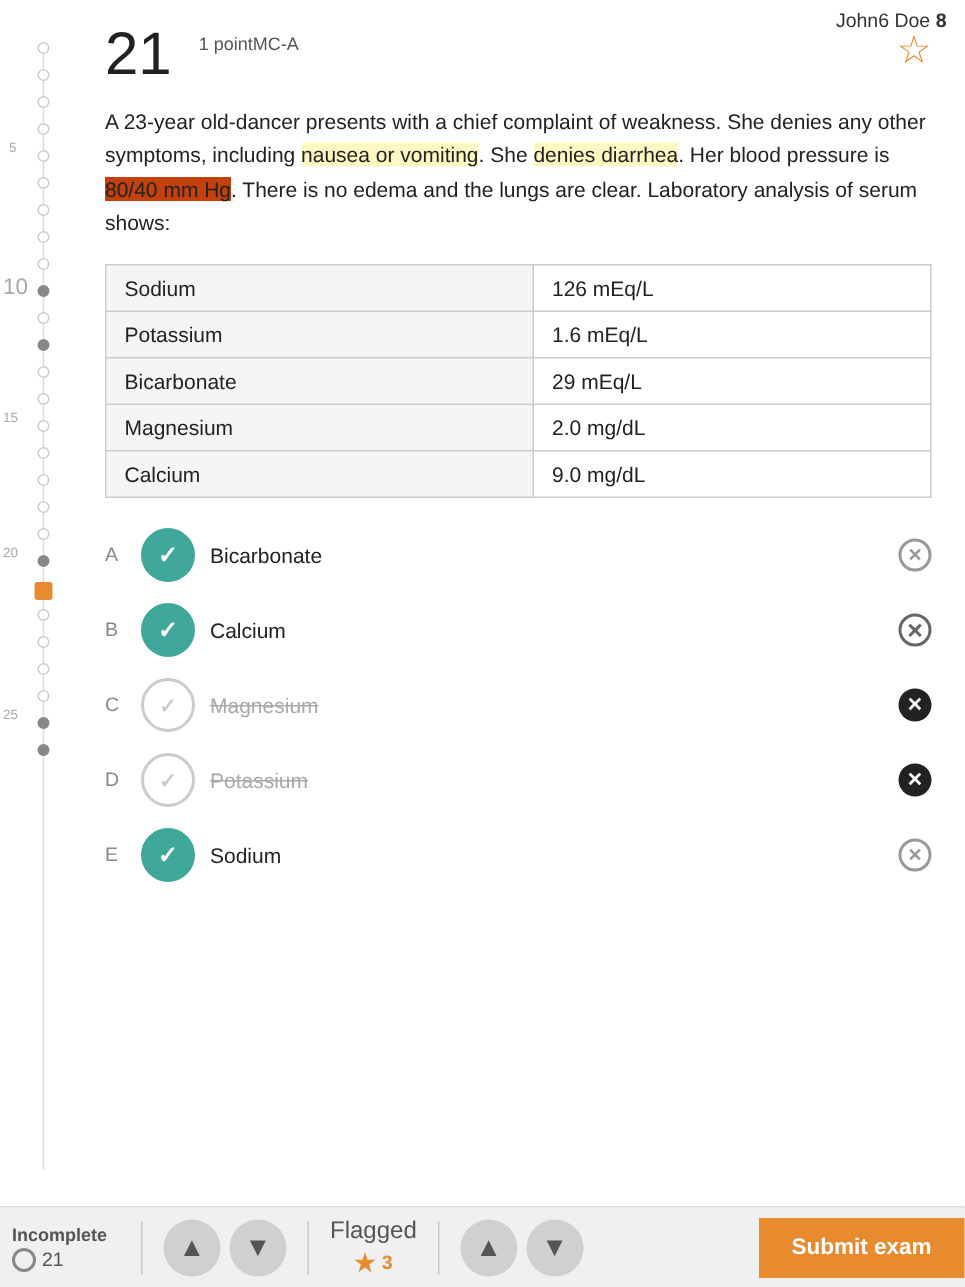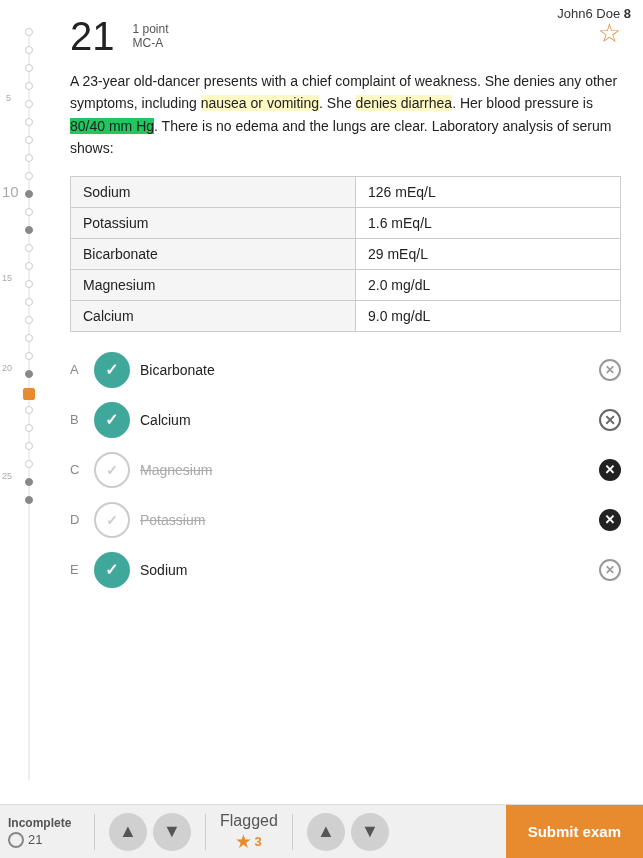--- a/index.html
+++ b/index.html
@@ -58,21 +58,21 @@
     }
     .question-number {
       font-size: 40px;
       font-weight: 300;
       color: #222;
       line-height: 1;
       margin-right: 10px;
     }
     .question-meta {
       display: flex;
-      flex-direction: column;
+      flex-direction: row;
       justify-content: center;
       padding-top: 6px;
     }
     .question-points {
       font-size: 12px;
       color: #555;
     }
     .question-type {
       font-size: 12px;
       color: #555;
@@ -87,21 +87,21 @@
     .star-icon.outline { color: #e88a2e; }
 
     
     .question-text {
       font-size: 14px;
       line-height: 1.6;
       color: #222;
       margin-bottom: 16px;
     }
     .highlight-yellow { background-color: #fef9c3; }
-    .highlight-orange { background-color: #22c55e; }
+    .highlight-orange { background-color: #c2410c; }
 
     
     .lab-table {
       width: 100%;
       border-collapse: collapse;
       margin-bottom: 20px;
       font-size: 14px;
     }
     .lab-table td {
       border: 1px solid #ccc;
@@ -289,21 +289,21 @@
     .star-small {
       font-size: 16px;
       color: #e88a2e;
     }
     .submit-btn {
       margin-left: auto;
       background: #e88a2e;
       color: #fff;
       border: none;
       padding: 0 22px;
-      height: 54px;
+      height: 40px;
       font-size: 15px;
       font-weight: 600;
       cursor: pointer;
       white-space: nowrap;
     }
   </style>
 </head>
 <body>
 
 <div class="header">

